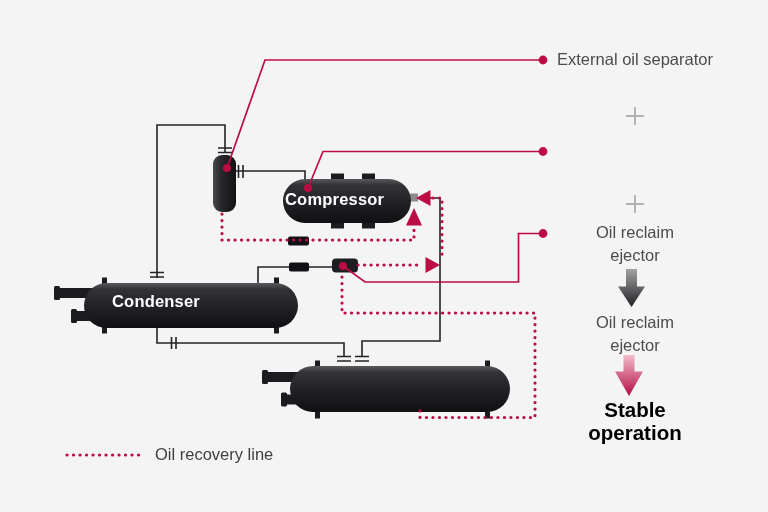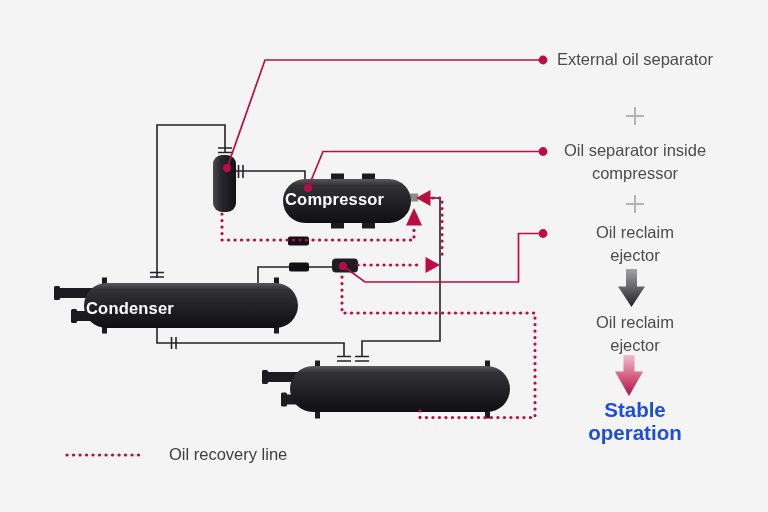--- a/index.html
+++ b/index.html
@@ -3,45 +3,45 @@
 <meta charset="utf-8">
 <style>
   html,body{margin:0;padding:0;}
   body{font-family:"Liberation Sans", sans-serif; background:#e9e9e9;}
   .stage{position:relative;width:768px;height:512px;background:#f4f4f4;overflow:hidden;}
   .stage svg.diagram{position:absolute;left:0;top:0;}
 
   .vessel-label{position:absolute;color:#ffffff;font-weight:bold;font-size:16.5px;
     text-align:left;letter-spacing:.2px;}
   .lbl-compressor{left:285px;top:190px;width:124px;}
-  .lbl-condenser{left:86px;top:299px;width:210px;}
+  .lbl-condenser{left:86px;top:292px;width:210px;padding-left:26px;}
   .lbl-evaporator{left:292px;top:379px;width:216px;}
 
   .col-item{position:absolute;left:555px;width:160px;text-align:center;
     color:#4c4c4c;font-size:16.5px;line-height:23px;}
   .step1{top:48px;}
   .step2{top:139px;}
   .step3{top:221px;}
   .step4{top:311px;}
   .narrow{left:580px;width:110px;}
-  .result{top:398px;left:575px;width:120px;color:#1d4ed8;font-weight:bold;
+  .result{top:398px;left:575px;width:120px;color:#000000;font-weight:bold;
     font-size:20.5px;line-height:23px;}
 
   .plus{position:absolute;left:624px;width:22px;height:22px;}
   .plus1{top:105px;}
   .plus2{top:193px;}
   .plus::before,.plus::after{content:"";position:absolute;background:#b3b3b3;}
   .plus::before{left:2px;top:9.75px;width:18px;height:2.5px;}
   .plus::after{left:9.75px;top:2px;width:2.5px;height:18px;}
 
   .col-arrow{position:absolute;}
   .arrow-dark{left:618px;top:269px;}
   .arrow-red{left:615px;top:355px;}
 
-  .legend{position:absolute;left:64px;top:445px;display:flex;align-items:center;gap:21px;}
+  .legend{position:absolute;left:64px;top:445px;display:flex;align-items:center;gap:7px;}
   .legend .txt{color:#3f3f3f;font-size:16.5px;}
 </style>
 </head>
 <body>
 
 <div class="stage">
 
   <svg class="diagram" width="768" height="512" viewBox="0 0 768 512">
     <defs>
       <linearGradient id="gV" x1="0" y1="0" x2="0" y2="1">
@@ -143,21 +143,20 @@
     </g>
   </svg>
 
   <div class="vessel-label lbl-compressor">Compressor</div>
   <div class="vessel-label lbl-condenser">Condenser</div>
 
   <div class="col-item step1">External oil separator</div>
 
   <div class="plus plus1"></div>
 
-  <div class="col-item step2">Oil separator inside compressor</div>
 
   <div class="plus plus2"></div>
 
   <div class="col-item step3 narrow">Oil reclaim ejector</div>
 
   <svg class="col-arrow arrow-dark" width="27" height="38" viewBox="0 0 27 38">
     <defs>
       <linearGradient id="gA1" x1="0" y1="0" x2="0" y2="38" gradientUnits="userSpaceOnUse">
         <stop offset="0" stop-color="#a3a3a3"></stop>
           <stop offset="1" stop-color="#222126"></stop>

